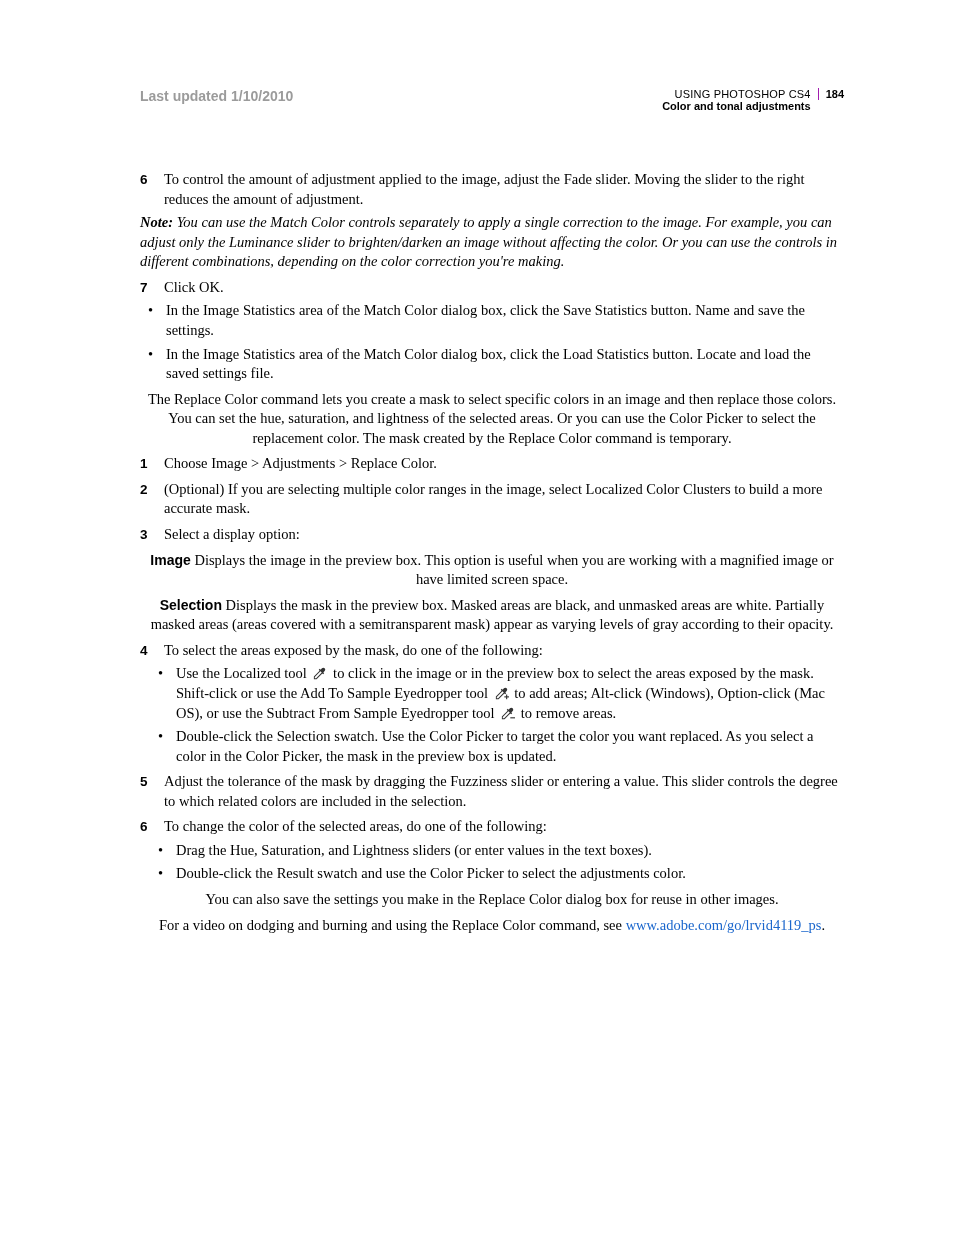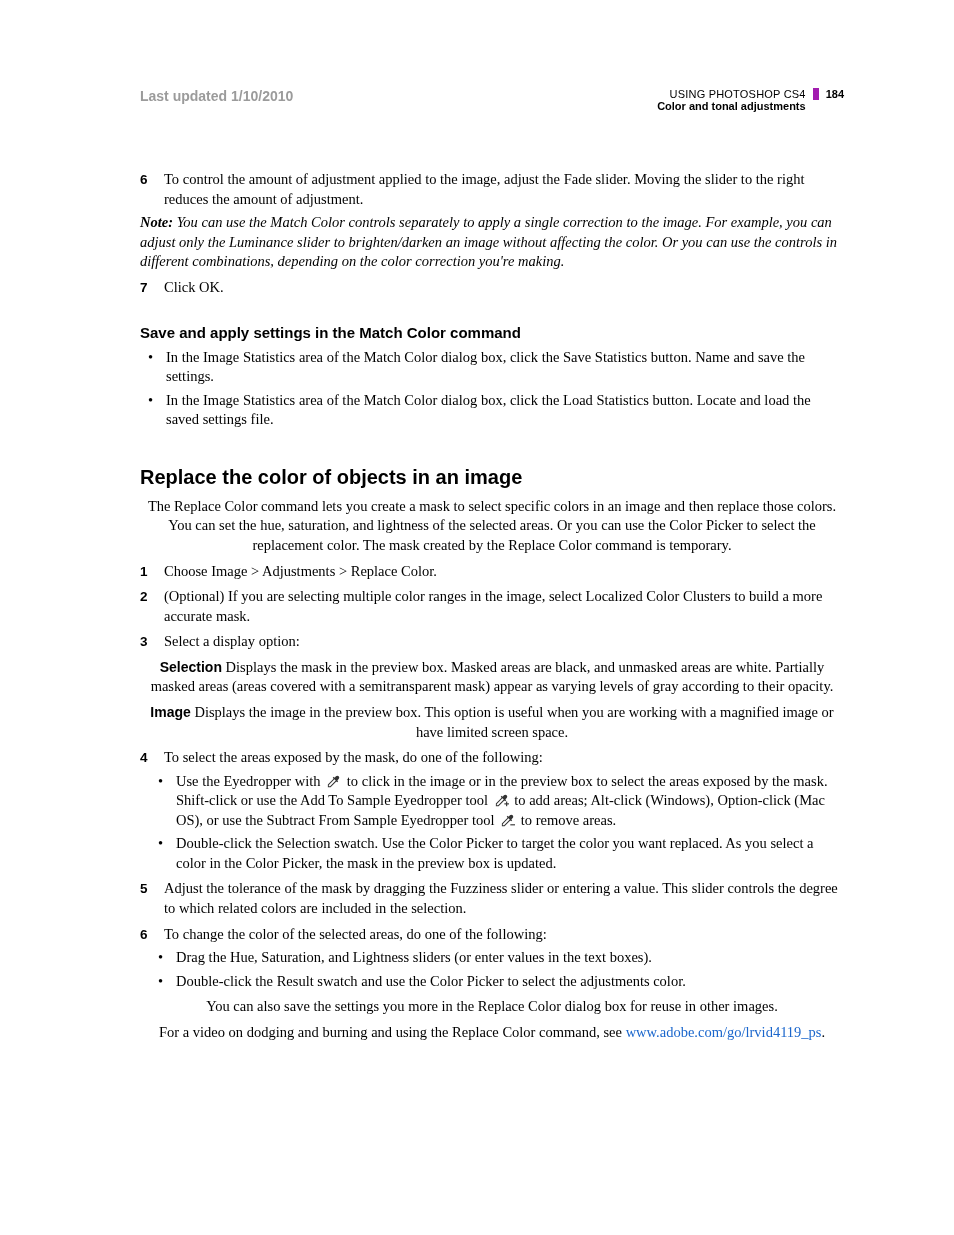--- a/index.html
+++ b/index.html
@@ -37,21 +37,21 @@
     align-items: flex-start;
   }
   .header-right-text {
     text-align: right;
     padding-right: 7px;
   }
   .header-right-text div:first-child { letter-spacing: 0.2px; }
   .header-right-text div:last-child { font-weight: 700; }
   .page-number {
     font-weight: 700;
-    border-left: 6px solid #a21caf;
+    border-left: 1px solid #a21caf;
     padding-left: 7px;
     line-height: 1;
     padding-top: 1px;
   }
 
   .body {
     font-size: 14.5px;
     line-height: 1.35;
   }
 
@@ -165,65 +165,63 @@
 
     <div class="note">
       <span class="note-label">Note:</span><span> You can use the Match Color controls separately to apply a single correction to the image. For example, you can adjust only the Luminance slider to brighten/darken an image without affecting the color. Or you can use the controls in different combinations, depending on the color correction you're making.</span>
     </div>
 
     <div class="num-item">
       <div class="num">7</div>
       <div class="txt">Click OK.</div>
     </div>
 
-    <div class="sub-heading">Save and apply settings in the Match Color command</div>
 
     <div class="bullet-item-8">
       <div class="dot">•</div>
       <div class="txt">In the Image Statistics area of the Match Color dialog box, click the Save Statistics button. Name and save the settings.</div>
     </div>
     <div class="bullet-item-8">
       <div class="dot">•</div>
       <div class="txt">In the Image Statistics area of the Match Color dialog box, click the Load Statistics button. Locate and load the saved settings file.</div>
     </div>
 
-    <h2 class="section">Replace the color of objects in an image</h2>
 
     <div class="para">The Replace Color command lets you create a mask to select specific colors in an image and then replace those colors. You can set the hue, saturation, and lightness of the selected areas. Or you can use the Color Picker to select the replacement color. The mask created by the Replace Color command is temporary.</div>
 
     <div class="num-item">
       <div class="num">1</div>
       <div class="txt">Choose Image &gt; Adjustments &gt; Replace Color.</div>
     </div>
     <div class="num-item">
       <div class="num">2</div>
       <div class="txt">(Optional) If you are selecting multiple color ranges in the image, select Localized Color Clusters to build a more accurate mask.</div>
     </div>
     <div class="num-item">
       <div class="num">3</div>
       <div class="txt">Select a display option:</div>
     </div>
 
     <div class="para">
+      <span class="def-label">Image</span><span>  Displays the image in the preview box. This option is useful when you are working with a magnified image or have limited screen space.</span>
+    </div>
+
+    <div class="para">
       <span class="def-label">Selection</span><span>  Displays the mask in the preview box. Masked areas are black, and unmasked areas are white. Partially masked areas (areas covered with a semitransparent mask) appear as varying levels of gray according to their opacity.</span>
-    </div>
-
-    <div class="para">
-      <span class="def-label">Image</span><span>  Displays the image in the preview box. This option is useful when you are working with a magnified image or have limited screen space.</span>
     </div>
 
     <div class="num-item">
       <div class="num">4</div>
       <div class="txt">To select the areas exposed by the mask, do one of the following:</div>
     </div>
 
     <div class="bullet-item">
       <div class="dot">•</div>
       <div class="txt">
-        <span>Use the Eyedropper with </span>
+        <span>Use the Localized tool </span>
         <svg class="eyedrop" width="15" height="15" viewBox="0 0 16 16">
             <path d="M13.5 2.5c-.8-.8-2.1-.8-2.9 0l-1.4 1.4-.9-.9-1.1 1.1.9.9L2 11.1V14h2.9l6.1-6.1.9.9 1.1-1.1-.9-.9 1.4-1.4c.8-.8.8-2.1 0-2.9zM4.4 13H3v-1.4l6-6L10.4 7l-6 6z" fill="#333"></path>
           </svg>
         <span> to click in the image or in the preview box to select the areas exposed by the mask. Shift-click or use the Add To Sample Eyedropper tool </span>
         <svg class="eyedrop" width="15" height="15" viewBox="0 0 16 16">
             <path d="M13.5 2.5c-.8-.8-2.1-.8-2.9 0l-1.4 1.4-.9-.9-1.1 1.1.9.9L2 11.1V14h2.9l6.1-6.1.9.9 1.1-1.1-.9-.9 1.4-1.4c.8-.8.8-2.1 0-2.9zM4.4 13H3v-1.4l6-6L10.4 7l-6 6z" fill="#333"></path>
             <rect x="11" y="11" width="5" height="1.2" fill="#333"></rect>
             <rect x="12.9" y="9.1" width="1.2" height="5" fill="#333"></rect>
           </svg>
         <span> to add areas; Alt-click (Windows), Option-click (Mac OS), or use the Subtract From Sample Eyedropper tool </span>
@@ -252,20 +250,20 @@
 
     <div class="bullet-item">
       <div class="dot">•</div>
       <div class="txt">Drag the Hue, Saturation, and Lightness sliders (or enter values in the text boxes).</div>
     </div>
     <div class="bullet-item">
       <div class="dot">•</div>
       <div class="txt">Double-click the Result swatch and use the Color Picker to select the adjustments color.</div>
     </div>
 
-    <div class="para">You can also save the settings you more in the Replace Color dialog box for reuse in other images.</div>
+    <div class="para">You can also save the settings you make in the Replace Color dialog box for reuse in other images.</div>
 
     <div class="para">
       <span>For a video on dodging and burning and using the Replace Color command, see </span><a class="link">www.adobe.com/go/lrvid4119_ps</a><span>.</span>
     </div>
 
   </div>
 </div>
 
 </body></html>

